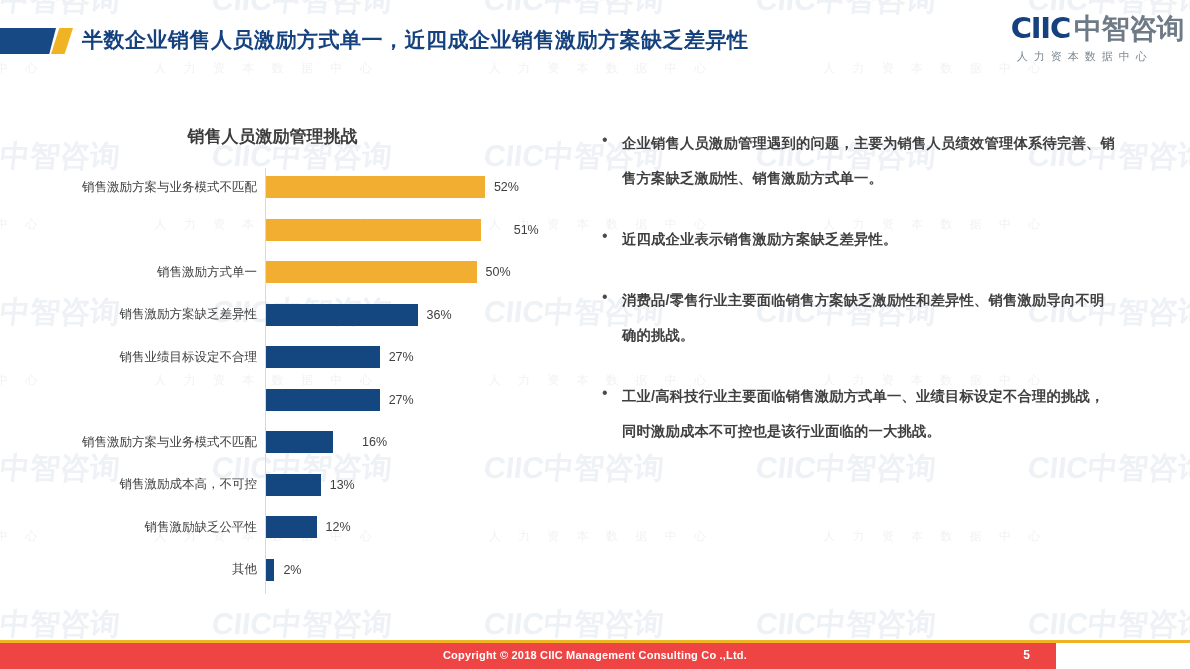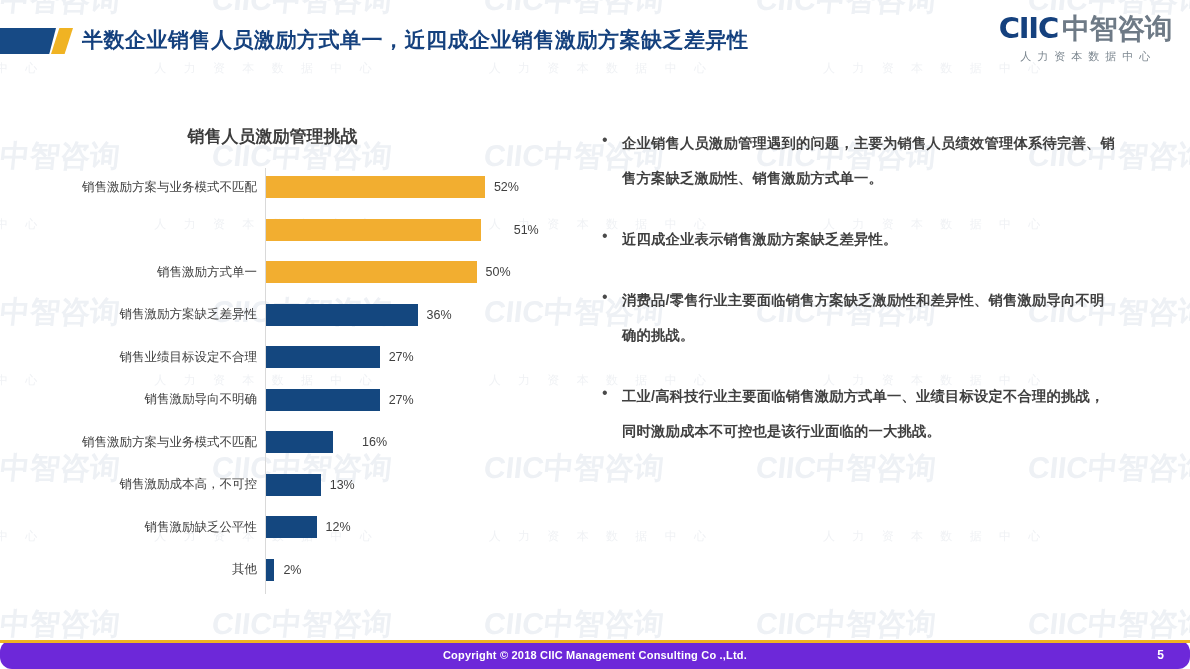--- a/index.html
+++ b/index.html
@@ -49,21 +49,21 @@
     clip-path:polygon(38% 0, 100% 0, 62% 100%, 0% 100%);
     position:absolute; left:51px; top:0;
   }
   #slide-title {
     position:absolute; left:82px; top:26px;
     font-size:21px; font-weight:bold; color:#15417e;
     letter-spacing:0.5px; white-space:nowrap;
   }
 
   
-  #logo-block { position:absolute; right:18px; top:14px; text-align:center; }
+  #logo-block { position:absolute; right:6px; top:14px; text-align:left; }
   .logo-line { display:flex; align-items:center; justify-content:flex-end; }
   .logo-ciic {
     font-family:"DejaVu Sans",sans-serif;
     font-size:29px; font-weight:bold; color:#15417e;
     letter-spacing:-1.2px; line-height:1;
   }
   .logo-cn {
     font-size:28px; font-weight:bold; color:#6e7a86;
     letter-spacing:-0.5px; line-height:1; margin-left:4px;
   }
@@ -113,22 +113,22 @@
     color:#4a4a4a; font-size:16px; line-height:27px;
     width:24px; flex:0 0 24px; text-align:left; padding-left:4px;
   }
   .bullet-text {
     font-size:14.3px; font-weight:bold; color:#404040;
     line-height:35px; letter-spacing:0.2px; flex:1;
   }
 
   
   #footer {
-    position:absolute; left:0; bottom:0; width:1190px; height:29px;
-    background:#6d28d9; z-index:4;border-radius:12px;
+    position:absolute; left:0; bottom:0; width:1056px; height:29px;
+    background:#ef4444; z-index:4;
   }
   #footer-accent {
     position:absolute; left:0; top:0; width:1190px; height:3px;
     background:#f0b323;
   }
   #footer-text {
     position:absolute; left:0; top:0; width:1190px; height:29px;
     line-height:30px; text-align:center;
     color:#ffffff; font-size:11px; font-weight:bold; letter-spacing:0.2px;
   }
@@ -191,21 +191,20 @@
         <div class="bar-label">销售激励方案缺乏差异性</div>
         <div class="bar-rect" style="width: 151.56px; background: rgb(20, 71, 127);"></div>
         <div class="bar-value" style="left: 426.56px;">36%</div>
       </div>
       <div class="bar-row" style="top: 178px;">
         <div class="bar-label">销售业绩目标设定不合理</div>
         <div class="bar-rect" style="width: 113.67px; background: rgb(20, 71, 127);"></div>
         <div class="bar-value" style="left: 388.67px;">27%</div>
       </div>
       <div class="bar-row" style="top: 220.5px;">
-        <div class="bar-label">销售激励导向不明确</div>
         <div class="bar-rect" style="width: 113.67px; background: rgb(20, 71, 127);"></div>
         <div class="bar-value" style="left: 388.67px;">27%</div>
       </div>
       <div class="bar-row" style="top: 263px;">
         <div class="bar-label">销售激励方案与业务模式不匹配</div>
         <div class="bar-rect" style="width: 67.36px; background: rgb(20, 71, 127);"></div>
         <div class="bar-value" style="left: 362px;">16%</div>
       </div>
       <div class="bar-row" style="top: 305.5px;">
         <div class="bar-label">销售激励成本高，不可控</div>

